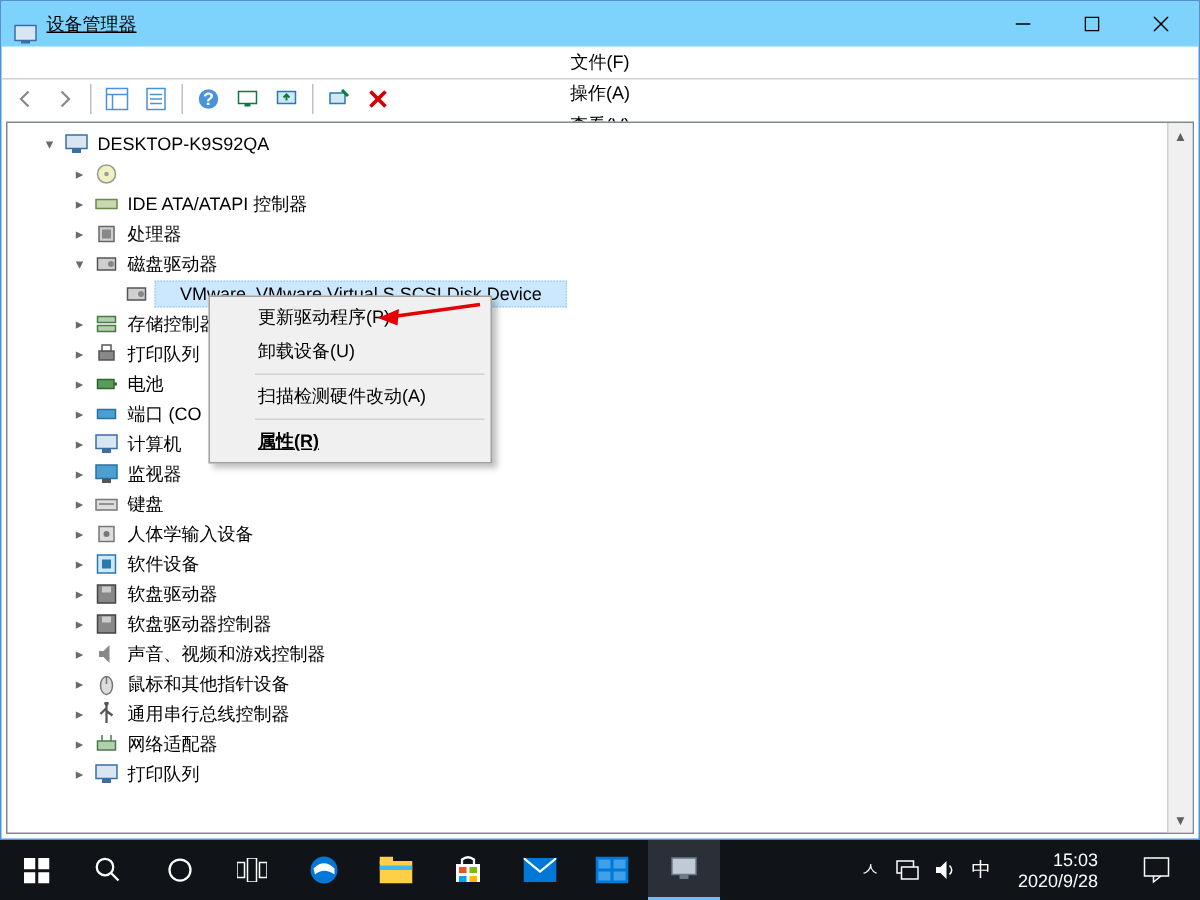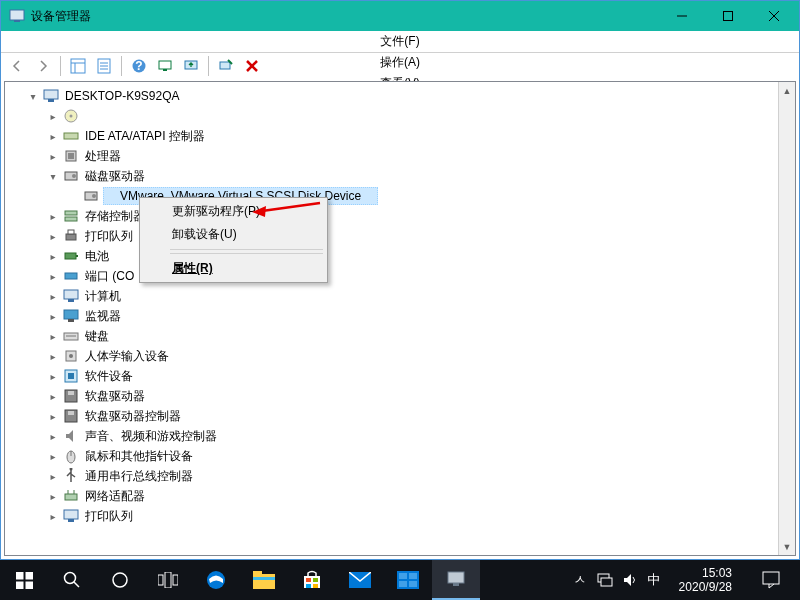--- a/index.html
+++ b/index.html
@@ -1,19 +1,19 @@
 <!DOCTYPE html>
 <html><head>
 <meta charset="utf-8">
 <style>
   * { box-sizing: border-box; margin: 0; padding: 0; font-family: "Microsoft YaHei", "Segoe UI", sans-serif; font-size: 12px; }
   body { width: 800px; height: 600px; background: #fff; overflow: hidden; position: relative; }
   .window { width: 800px; height: 560px; border: 1px solid #4a93d8; background: #fff; display: flex; flex-direction: column; position: relative; }
   
-  .titlebar { height: 30px; display: flex; align-items: center; padding: 0 2px 0 8px; background: #14b8a6; }
+  .titlebar { height: 30px; display: flex; align-items: flex-end; padding: 0 2px 0 8px; background: #7dd3fc; text-decoration: underline; }
   .titlebar .icon { width: 16px; height: 16px; margin-right: 6px; display:inline-flex; align-items:center; justify-content:center;}
   .titlebar .title { flex: 1; line-height:30px; }
   .win-btns { display:flex; }
   .win-btn { width: 46px; height: 30px; display:flex; align-items:center; justify-content:center; }
   
   .menubar { height: 21px; display:flex; align-items:center; padding: 0 6px; flex-direction: column; }
   .menubar .menu { padding: 2px 8px; }
   
   .toolbar { height: 26px; border-top:1px solid #d0d0d0; display:flex; align-items:center; padding: 0 4px; gap:2px; }
   .tbtn { width: 24px; height:22px; display:flex; align-items:center; justify-content:center; border:1px solid transparent; }
@@ -375,20 +375,21 @@
       <div class="arrow">▲</div>
       <div style="flex:1"></div>
       <div class="arrow" style="position:absolute;bottom:0;width:100%">▼</div>
     </div>
   </div>
 
   <div class="ctxmenu">
     <div class="ctxitem">更新驱动程序(P)</div>
     <div class="ctxitem">卸载设备(U)</div>
     <div class="ctxsep"></div>
+    <div class="ctxitem">扫描检测硬件改动(A)</div>
     <div class="ctxsep"></div>
     <div class="ctxitem bold">属性(R)</div>
   </div>
 
   <svg class="arrow-anno" width="70" height="18">
     <line x1="68" y1="3" x2="10" y2="11" stroke="#e40000" stroke-width="2.5"></line>
     <polygon points="0,12 14,6 13,17" fill="#e40000"></polygon>
   </svg>
 </div>
 

